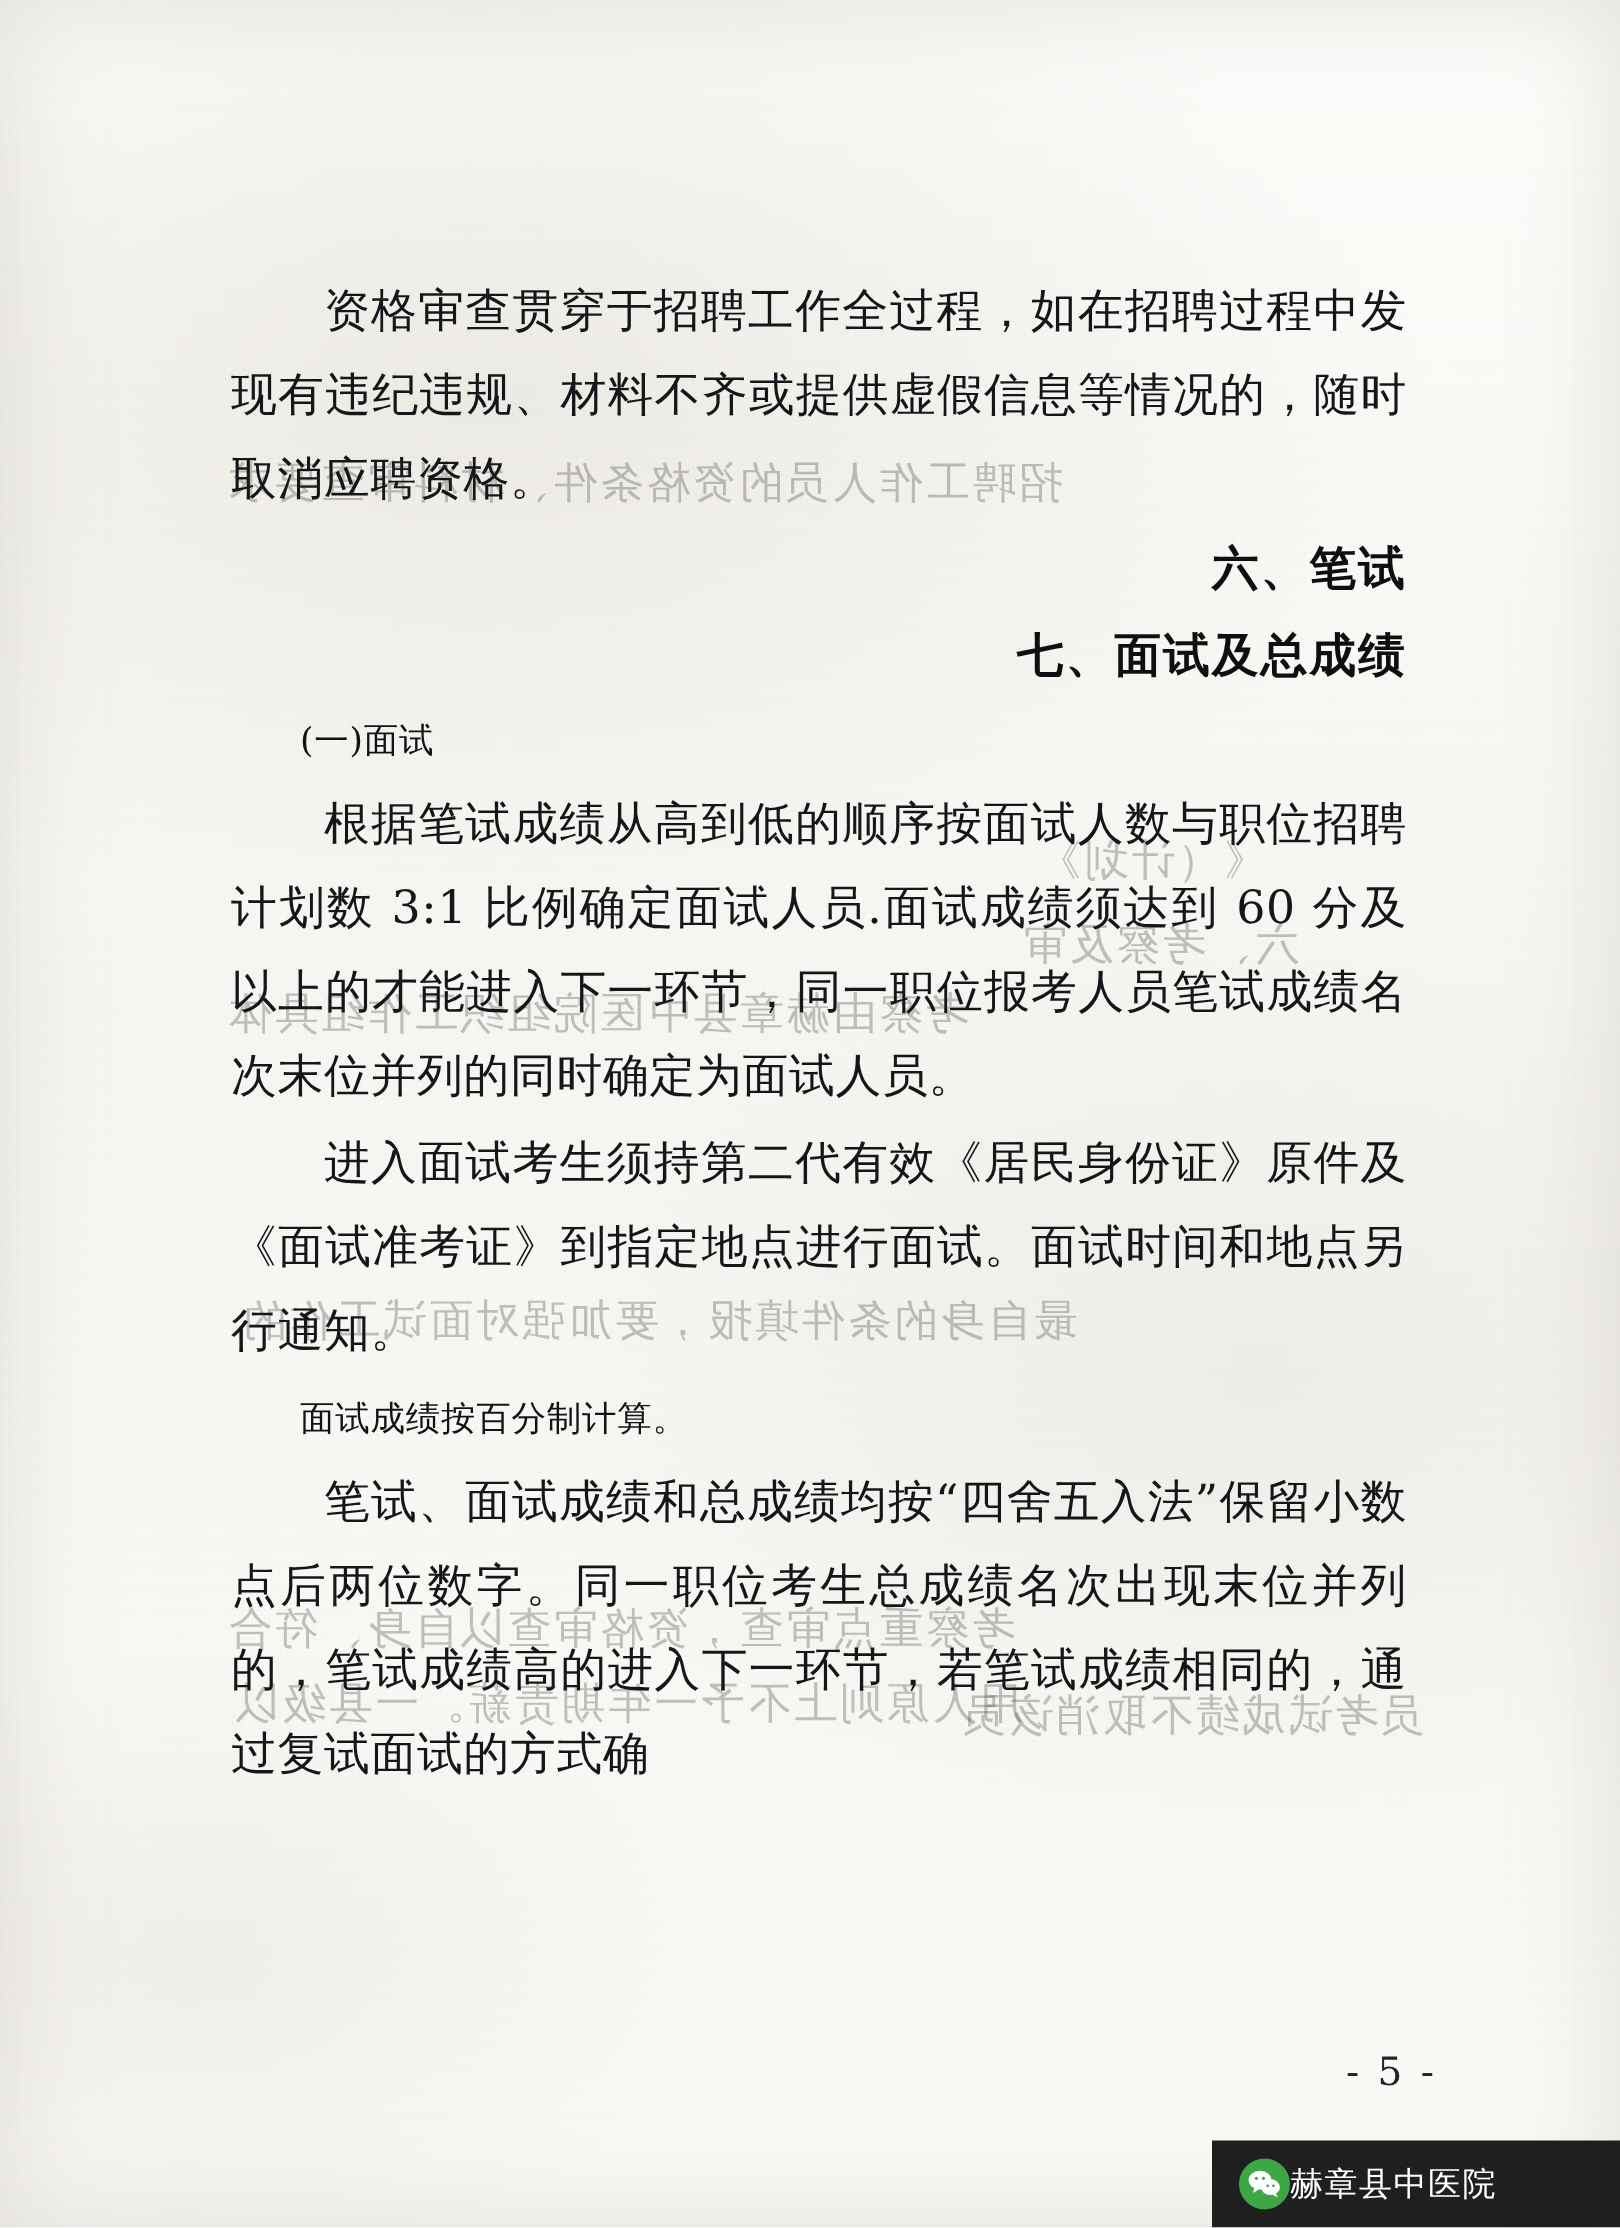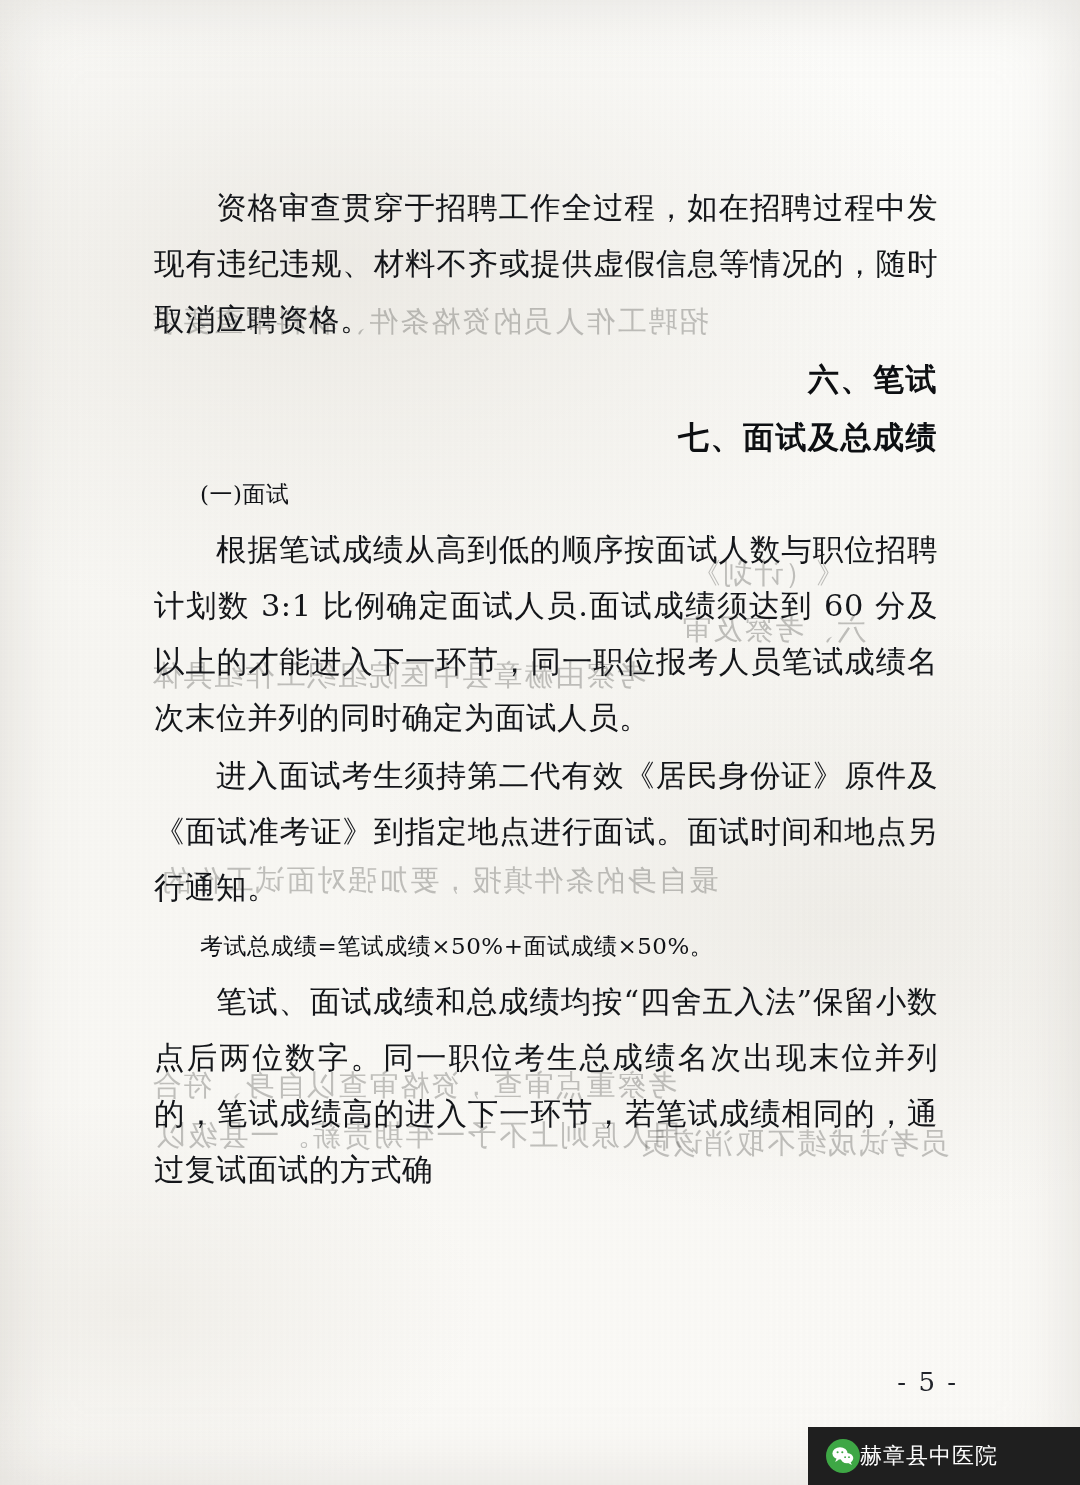--- a/index.html
+++ b/index.html
@@ -157,21 +157,21 @@
   <div class="ghost" style="left:155px; top:1110px;">用人原则上不予一年期责薪。一县级以</div>
   <div class="ghost" style="left:640px; top:1118px;">员考试成绩不取消该员</div>
 
   <div class="body-col">
     <p class="para indent">资格审查贯穿于招聘工作全过程，如在招聘过程中发现有违纪违规、材料不齐或提供虚假信息等情况的，随时取消应聘资格。</p>
     <h2 class="heading">六、笔试</h2>
     <h2 class="heading">七、面试及总成绩</h2>
     <p class="subheading">(一)面试</p>
     <p class="para indent">根据笔试成绩从高到低的顺序按面试人数与职位招聘计划数 3:1 比例确定面试人员.面试成绩须达到 60 分及以上的才能进入下一环节，同一职位报考人员笔试成绩名次末位并列的同时确定为面试人员。</p>
     <p class="para indent">进入面试考生须持第二代有效《居民身份证》原件及《面试准考证》到指定地点进行面试。面试时间和地点另行通知。</p>
-    <p class="subheading">考试总成绩=笔试成绩×50%+面试成绩×50%。</p>
+    <p class="subheading">面试成绩按百分制计算。</p>
     <p class="para indent">笔试、面试成绩和总成绩均按“四舍五入法”保留小数点后两位数字。同一职位考生总成绩名次出现末位并列的，笔试成绩高的进入下一环节，若笔试成绩相同的，通过复试面试的方式确</p>
   </div>
 
   <div class="page-number">- 5 -</div>
 
   <div class="grain"></div>
   <div class="edge-shadow"></div>
 
   <div class="watermark">
     <span class="wm-logo">

